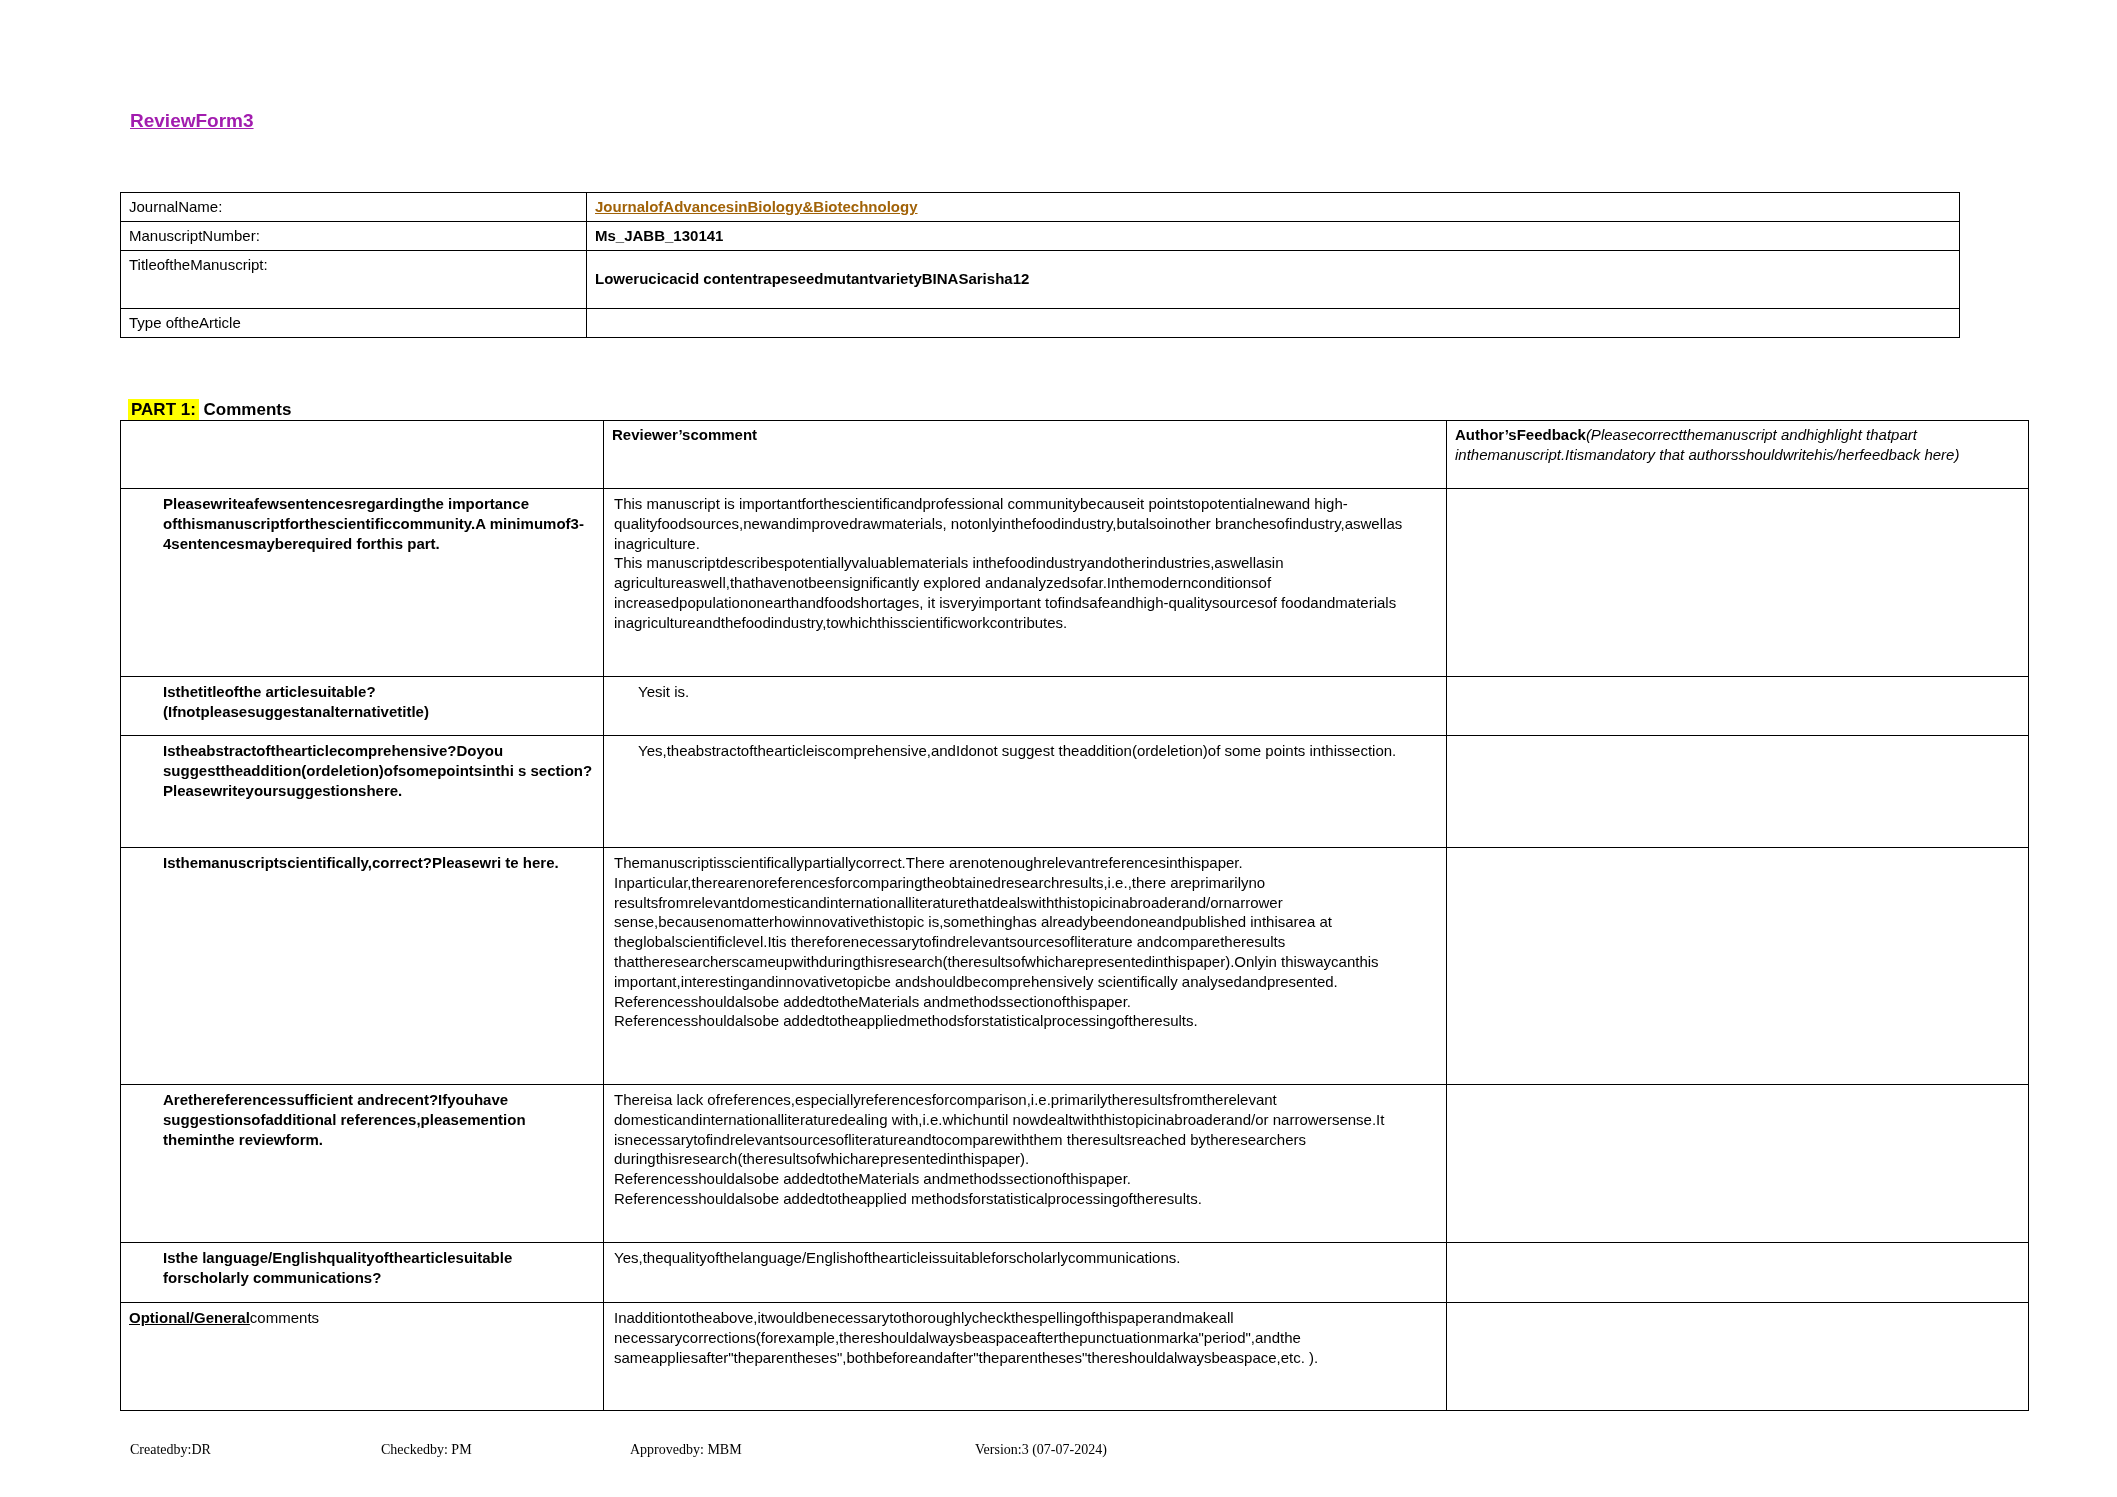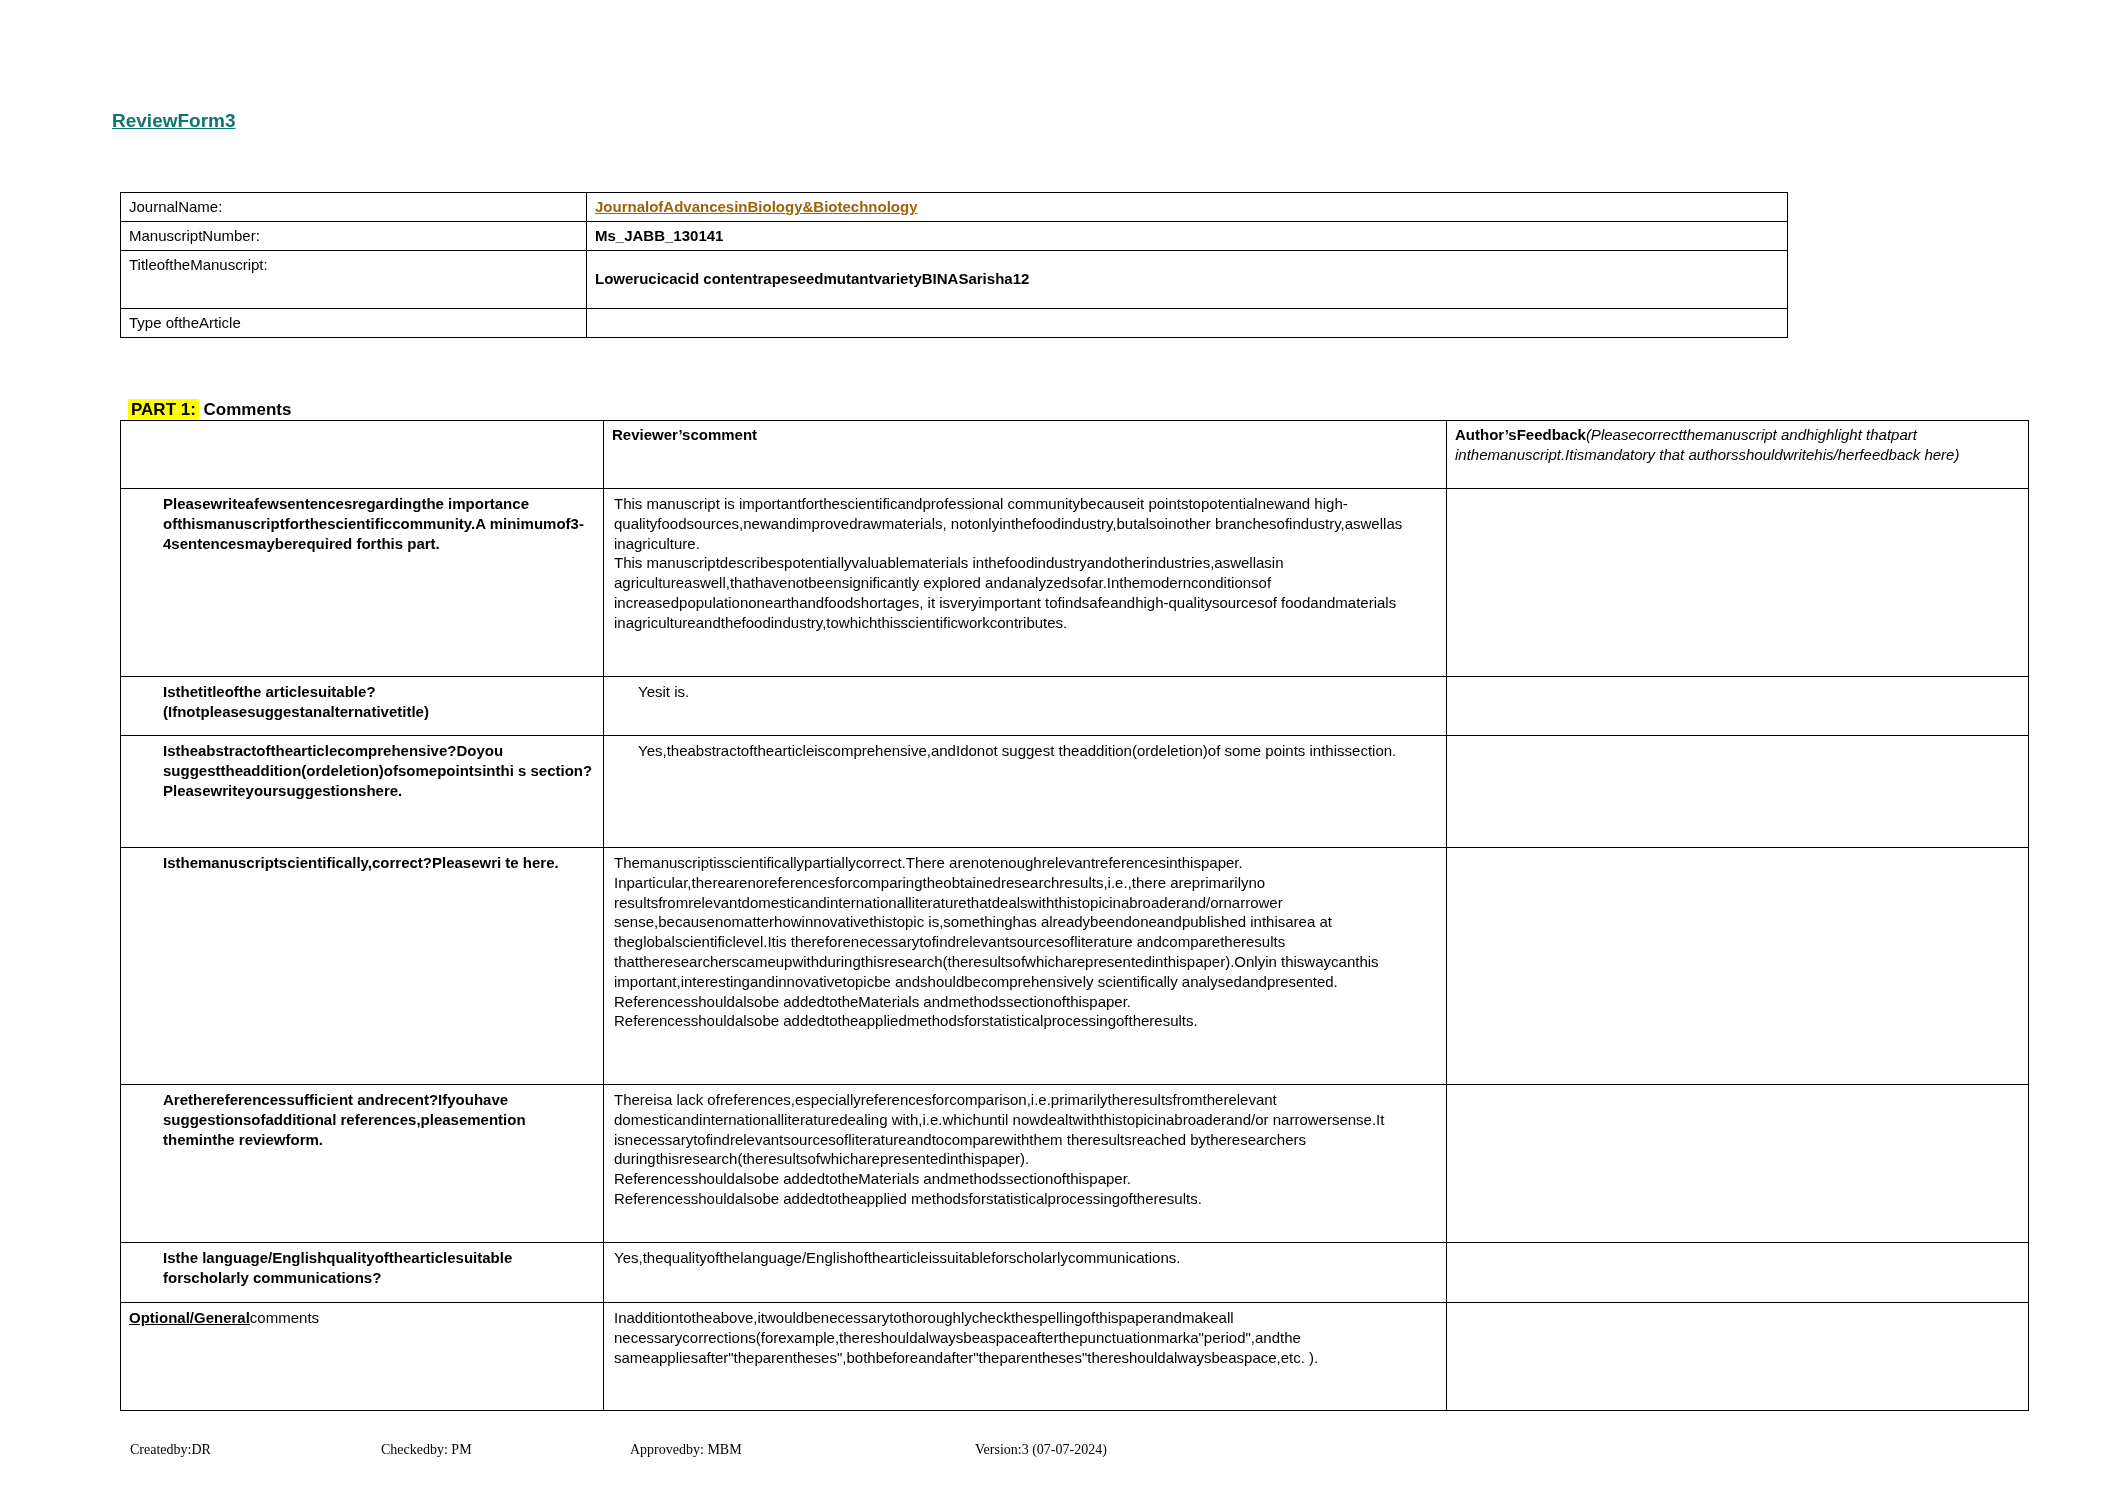--- a/index.html
+++ b/index.html
@@ -11,37 +11,37 @@
     background: #ffffff;
     color: #000000;
     font-family: "Liberation Sans", sans-serif;
     font-size: 15px;
     line-height: 1.32;
     overflow: hidden;
   }
 
   .doc-title {
     position: absolute;
-    left: 112px;
+    left: 130px;
     top: 108px;
     font-size: 19px;
     font-weight: bold;
-    color: #0f766e;
+    color: #a21caf;
     text-decoration: underline;
     cursor: pointer;
   }
 
   table { border-collapse: collapse; table-layout: fixed; }
   td { border: 1.5px solid #000; vertical-align: top; padding: 4px 8px; }
 
   .meta-table {
     position: absolute;
     left: 120px;
     top: 192px;
-    width: 1668px;
+    width: 1840px;
   }
   .meta-table .label-col { width: 466px; }
   .meta-table tr.mr0 { height: 28px; }
   .meta-table tr.mr1 { height: 29px; margin-left: 36px; }
   .meta-table tr.mr2 { height: 58px; }
   .meta-table tr.mr3 { height: 28px; }
   .meta-label { font-weight: normal; }
   .journal-link {
     font-weight: bold;
     color: #a16207;

